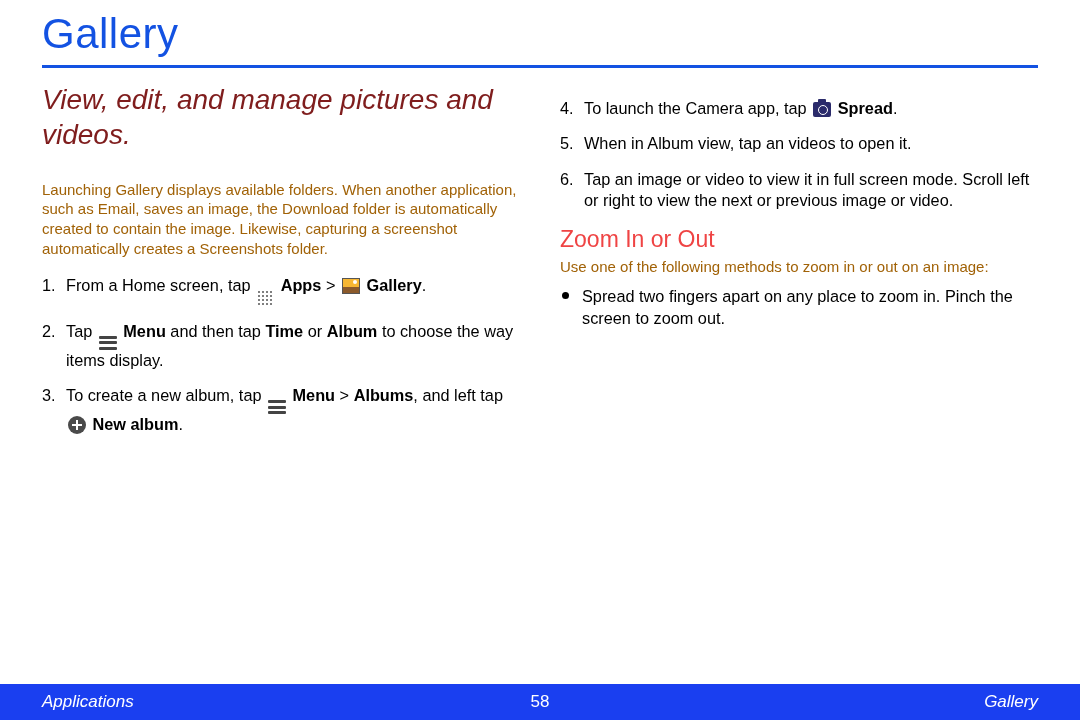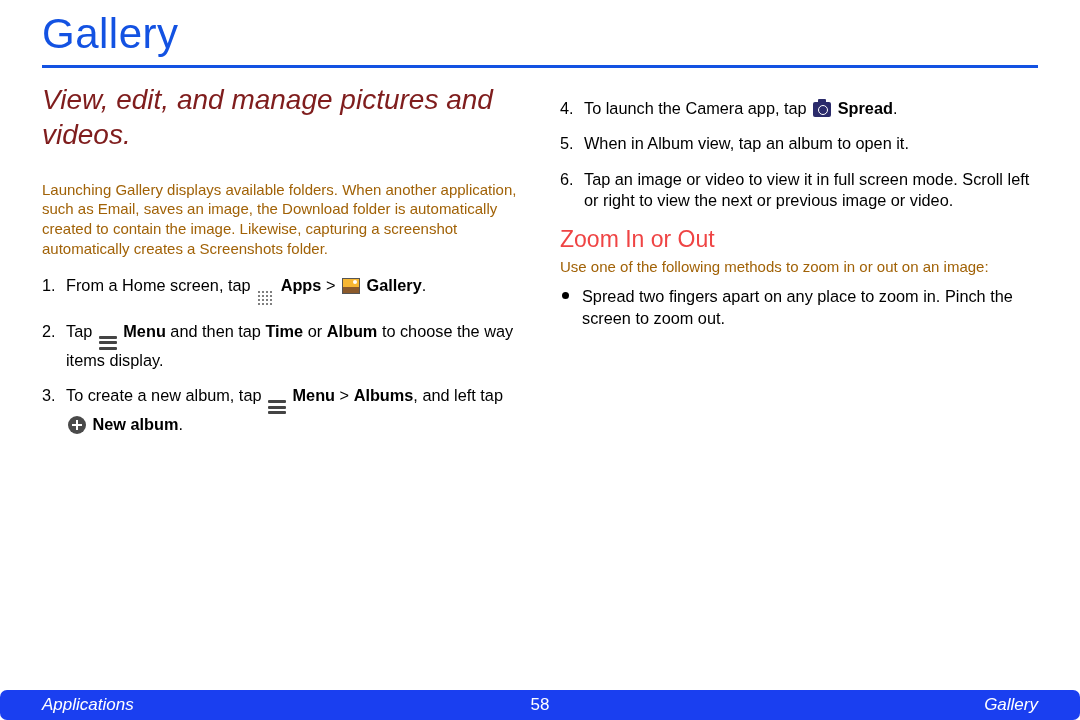--- a/index.html
+++ b/index.html
@@ -95,29 +95,28 @@
     height: 7px;
     background: #000;
     border-radius: 50%;
   }
   .bold { font-weight: 700; }
   .footer {
     position: absolute;
     left: 0;
     bottom: 0;
     width: 1080px;
-    height: 30px;
+    height: 36px;
     background: #1a3ff0;
     color: #fff;
     display: flex;
     align-items: center;
     justify-content: space-between;
     padding: 0 42px;
     font-size: 17px;
-    border-radius: 7px;
   }
   .footer .left, .footer .right { font-style: italic; }
   .footer .center { position: absolute; left: 50%; transform: translateX(-50%); font-style: normal; }
 
   
   .icon {
     display: inline-block;
     vertical-align: -3px;
     margin: 0 2px;
   }
@@ -235,21 +234,21 @@
       </ol>
     </div>
 
     <div class="col">
       <ol class="steps continue">
         <li>
           <span>To launch the Camera app, tap </span>
           <span class="icon icon-camera"></span>
           <span class="bold">Spread</span><span>.</span>
         </li>
-        <li>When in Album view, tap an album to open it.</li>
+        <li>When in Album view, tap an videos to open it.</li>
         <li>Tap an image or video to view it in full screen mode. Scroll left or right to view the next or previous image or video.</li>
       </ol>
 
       <h3 class="h3">Zoom In or Out</h3>
       <p class="body">Use one of the following methods to zoom in or out on an image:</p>
       <ul class="bullets">
         <li>Spread two fingers apart on any place to zoom in. Pinch the screen to zoom out.</li>
       </ul>
     </div>
 

